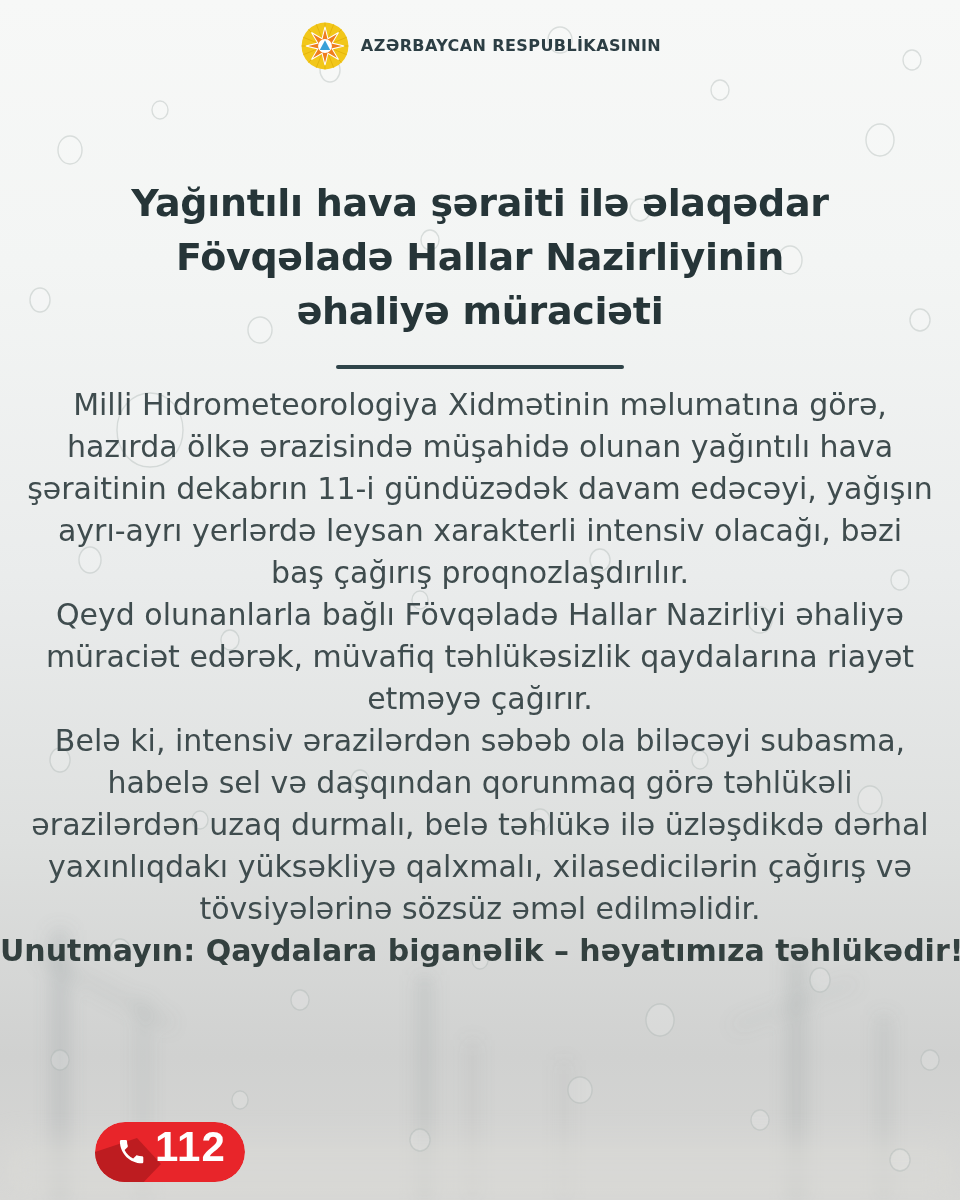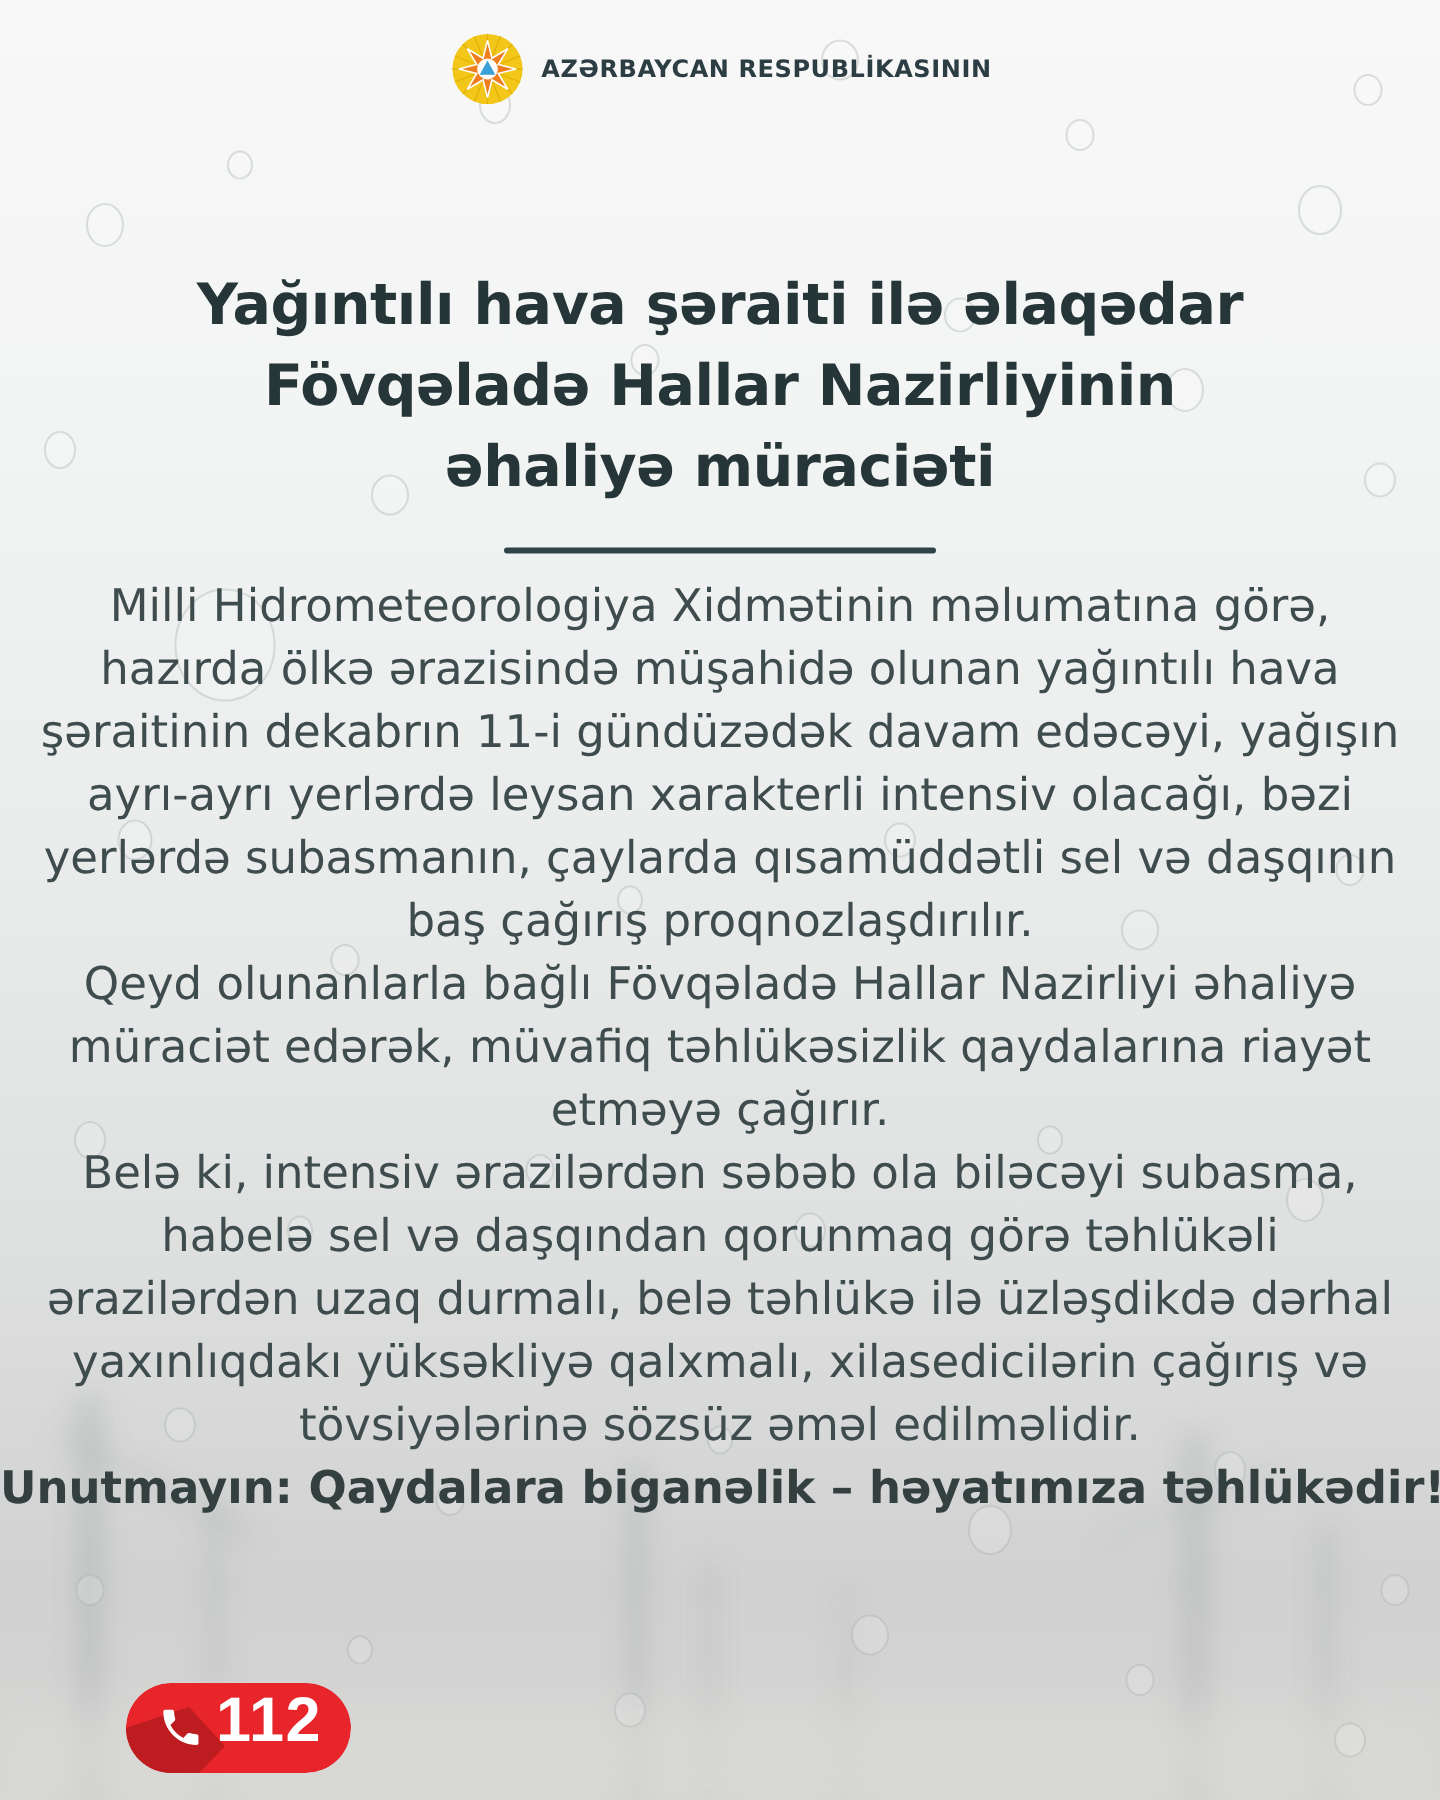--- a/index.html
+++ b/index.html
@@ -39,21 +39,21 @@
   
   .body-text{
     position:absolute;top:384px;left:0;width:100%;
     text-align:center;font-size:30px;line-height:42px;color:#3f4c4e;
   }
   .body-line{white-space:nowrap;}
   .emphasis-line{white-space:nowrap;font-weight:bold;color:#33403f;}
 
   
   .badge{
-    position:absolute;left:84px;top:1122px;width:150px;height:52px;
+    position:absolute;left:95px;top:1122px;width:150px;height:52px;
   }
   .badge svg{position:absolute;left:0;top:0;}
   .badge-number{
     position:absolute;left:60px;top:50%;transform:translateY(-53%);
     font-size:42px;font-weight:bold;color:#ffffff;letter-spacing:1px;
     font-family:"Liberation Sans","DejaVu Sans",sans-serif;
   }
 </style>
 </head>
 <body>
@@ -163,21 +163,20 @@
     <div class="title-line">əhaliyə müraciəti</div>
   </h1>
 
   <div class="divider"></div>
 
   <div class="body-text">
     <div class="body-line">Milli Hidrometeorologiya Xidmətinin məlumatına görə,</div>
     <div class="body-line">hazırda ölkə ərazisində müşahidə olunan yağıntılı hava</div>
     <div class="body-line">şəraitinin dekabrın 11-i gündüzədək davam edəcəyi, yağışın</div>
     <div class="body-line">ayrı-ayrı yerlərdə leysan xarakterli intensiv olacağı, bəzi</div>
-    <div class="body-line">yerlərdə subasmanın, çaylarda qısamüddətli sel və daşqının</div>
     <div class="body-line">baş çağırış proqnozlaşdırılır.</div>
     <div class="body-line">Qeyd olunanlarla bağlı Fövqəladə Hallar Nazirliyi əhaliyə</div>
     <div class="body-line">müraciət edərək, müvafiq təhlükəsizlik qaydalarına riayət</div>
     <div class="body-line">etməyə çağırır.</div>
     <div class="body-line">Belə ki, intensiv ərazilərdən səbəb ola biləcəyi subasma,</div>
     <div class="body-line">habelə sel və daşqından qorunmaq görə təhlükəli</div>
     <div class="body-line">ərazilərdən uzaq durmalı, belə təhlükə ilə üzləşdikdə dərhal</div>
     <div class="body-line">yaxınlıqdakı yüksəkliyə qalxmalı, xilasedicilərin çağırış və</div>
     <div class="body-line">tövsiyələrinə sözsüz əməl edilməlidir.</div>
     <div class="emphasis-line">Unutmayın: Qaydalara biganəlik – həyatımıza təhlükədir!</div>

